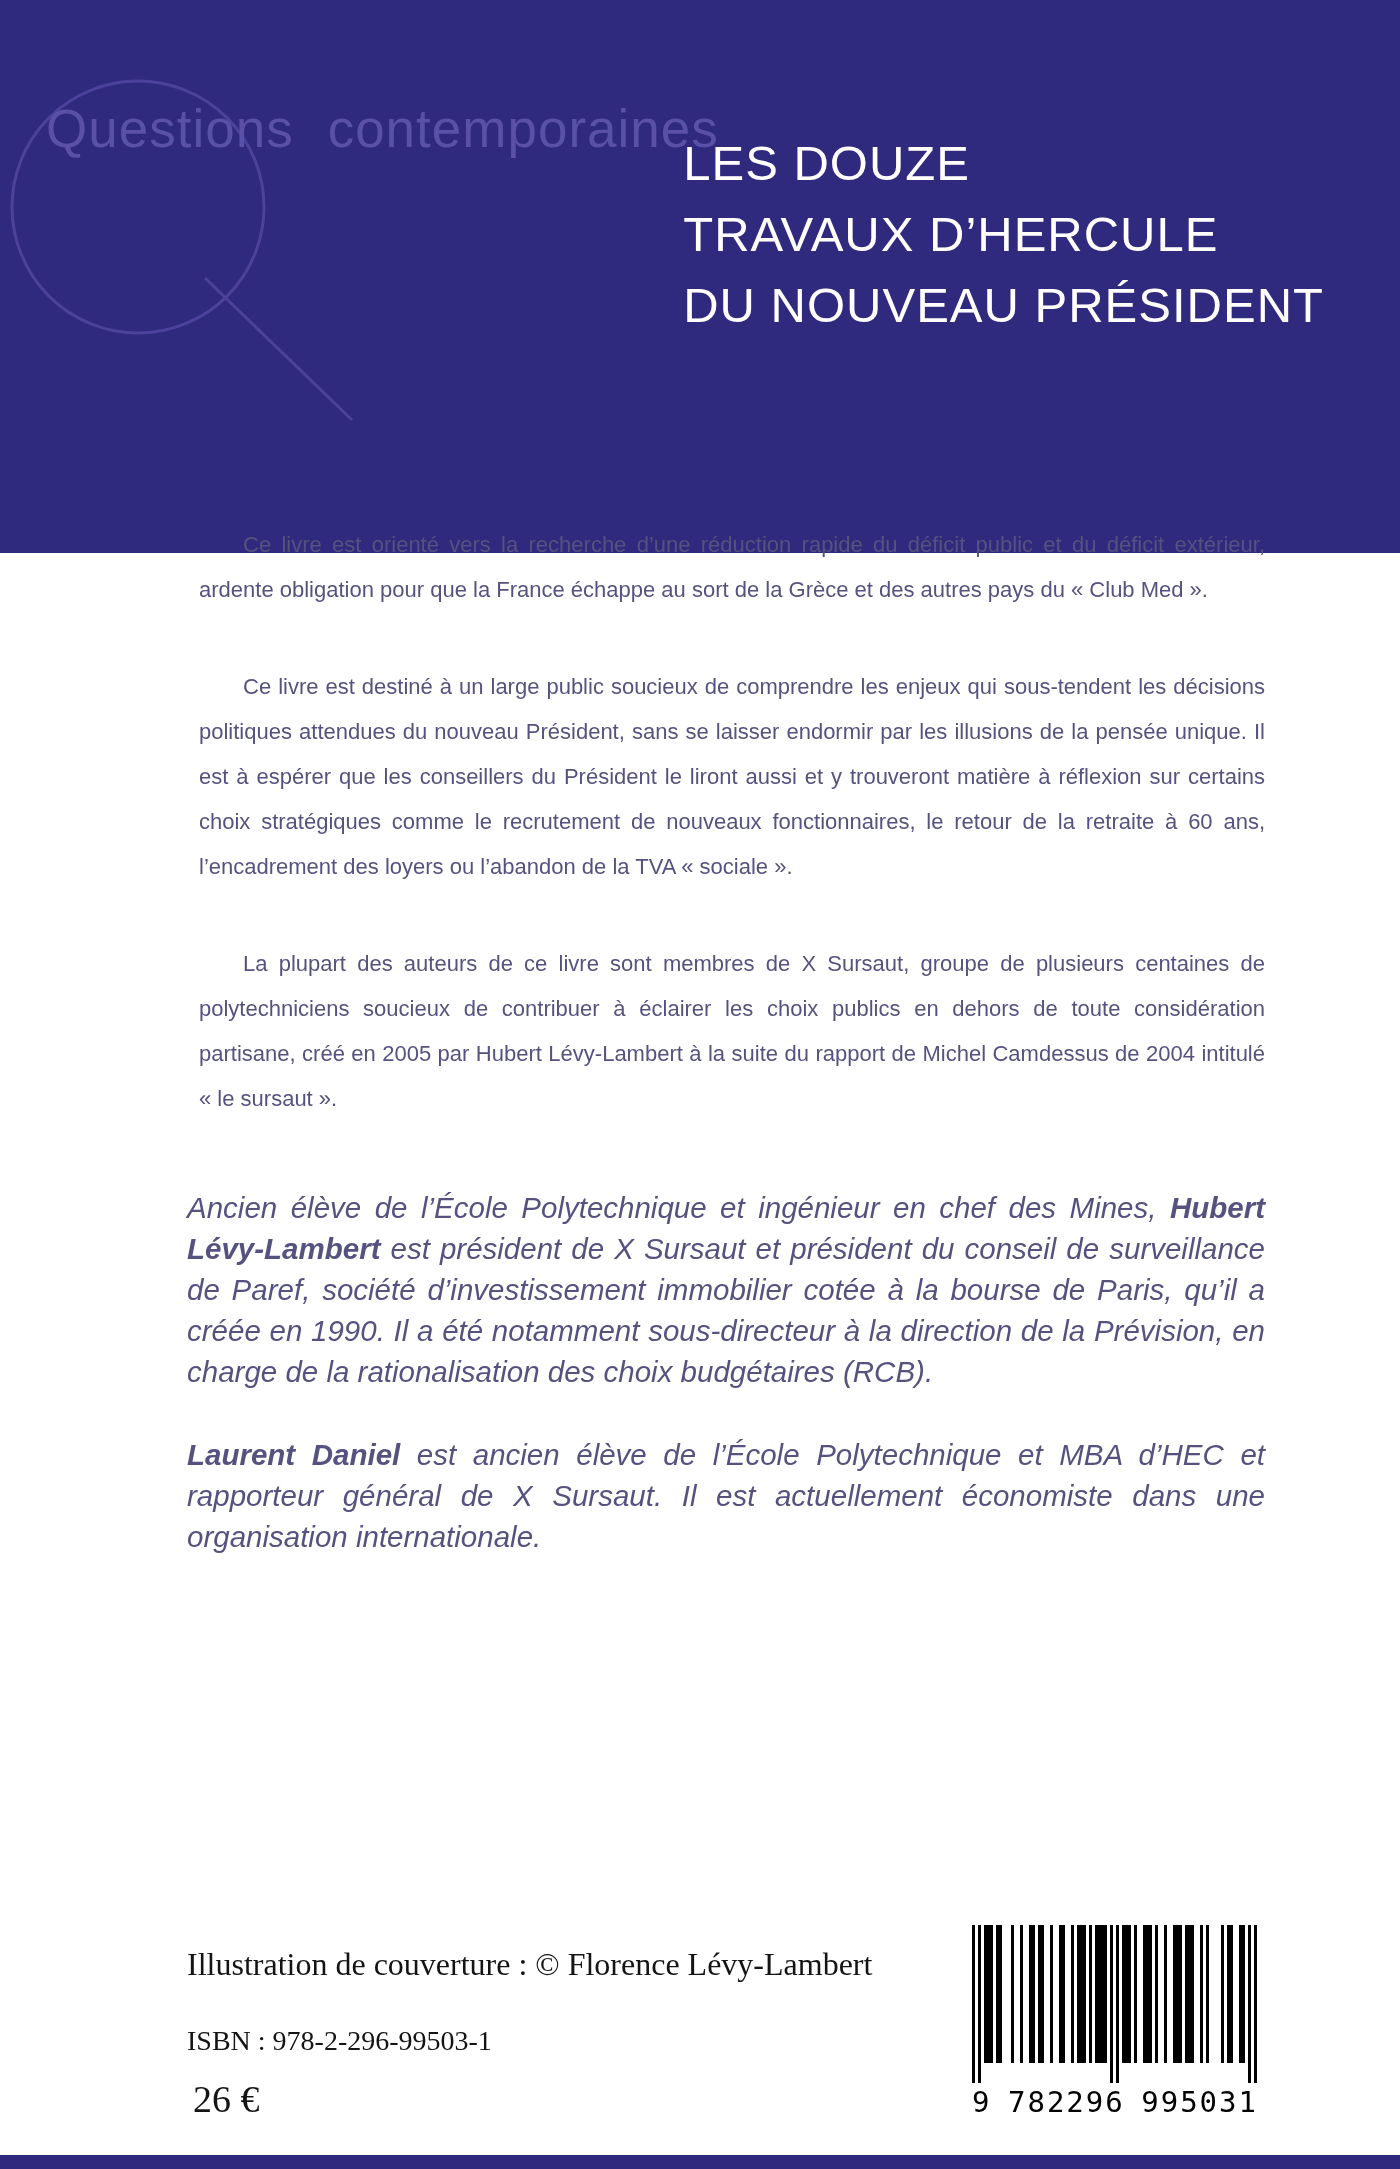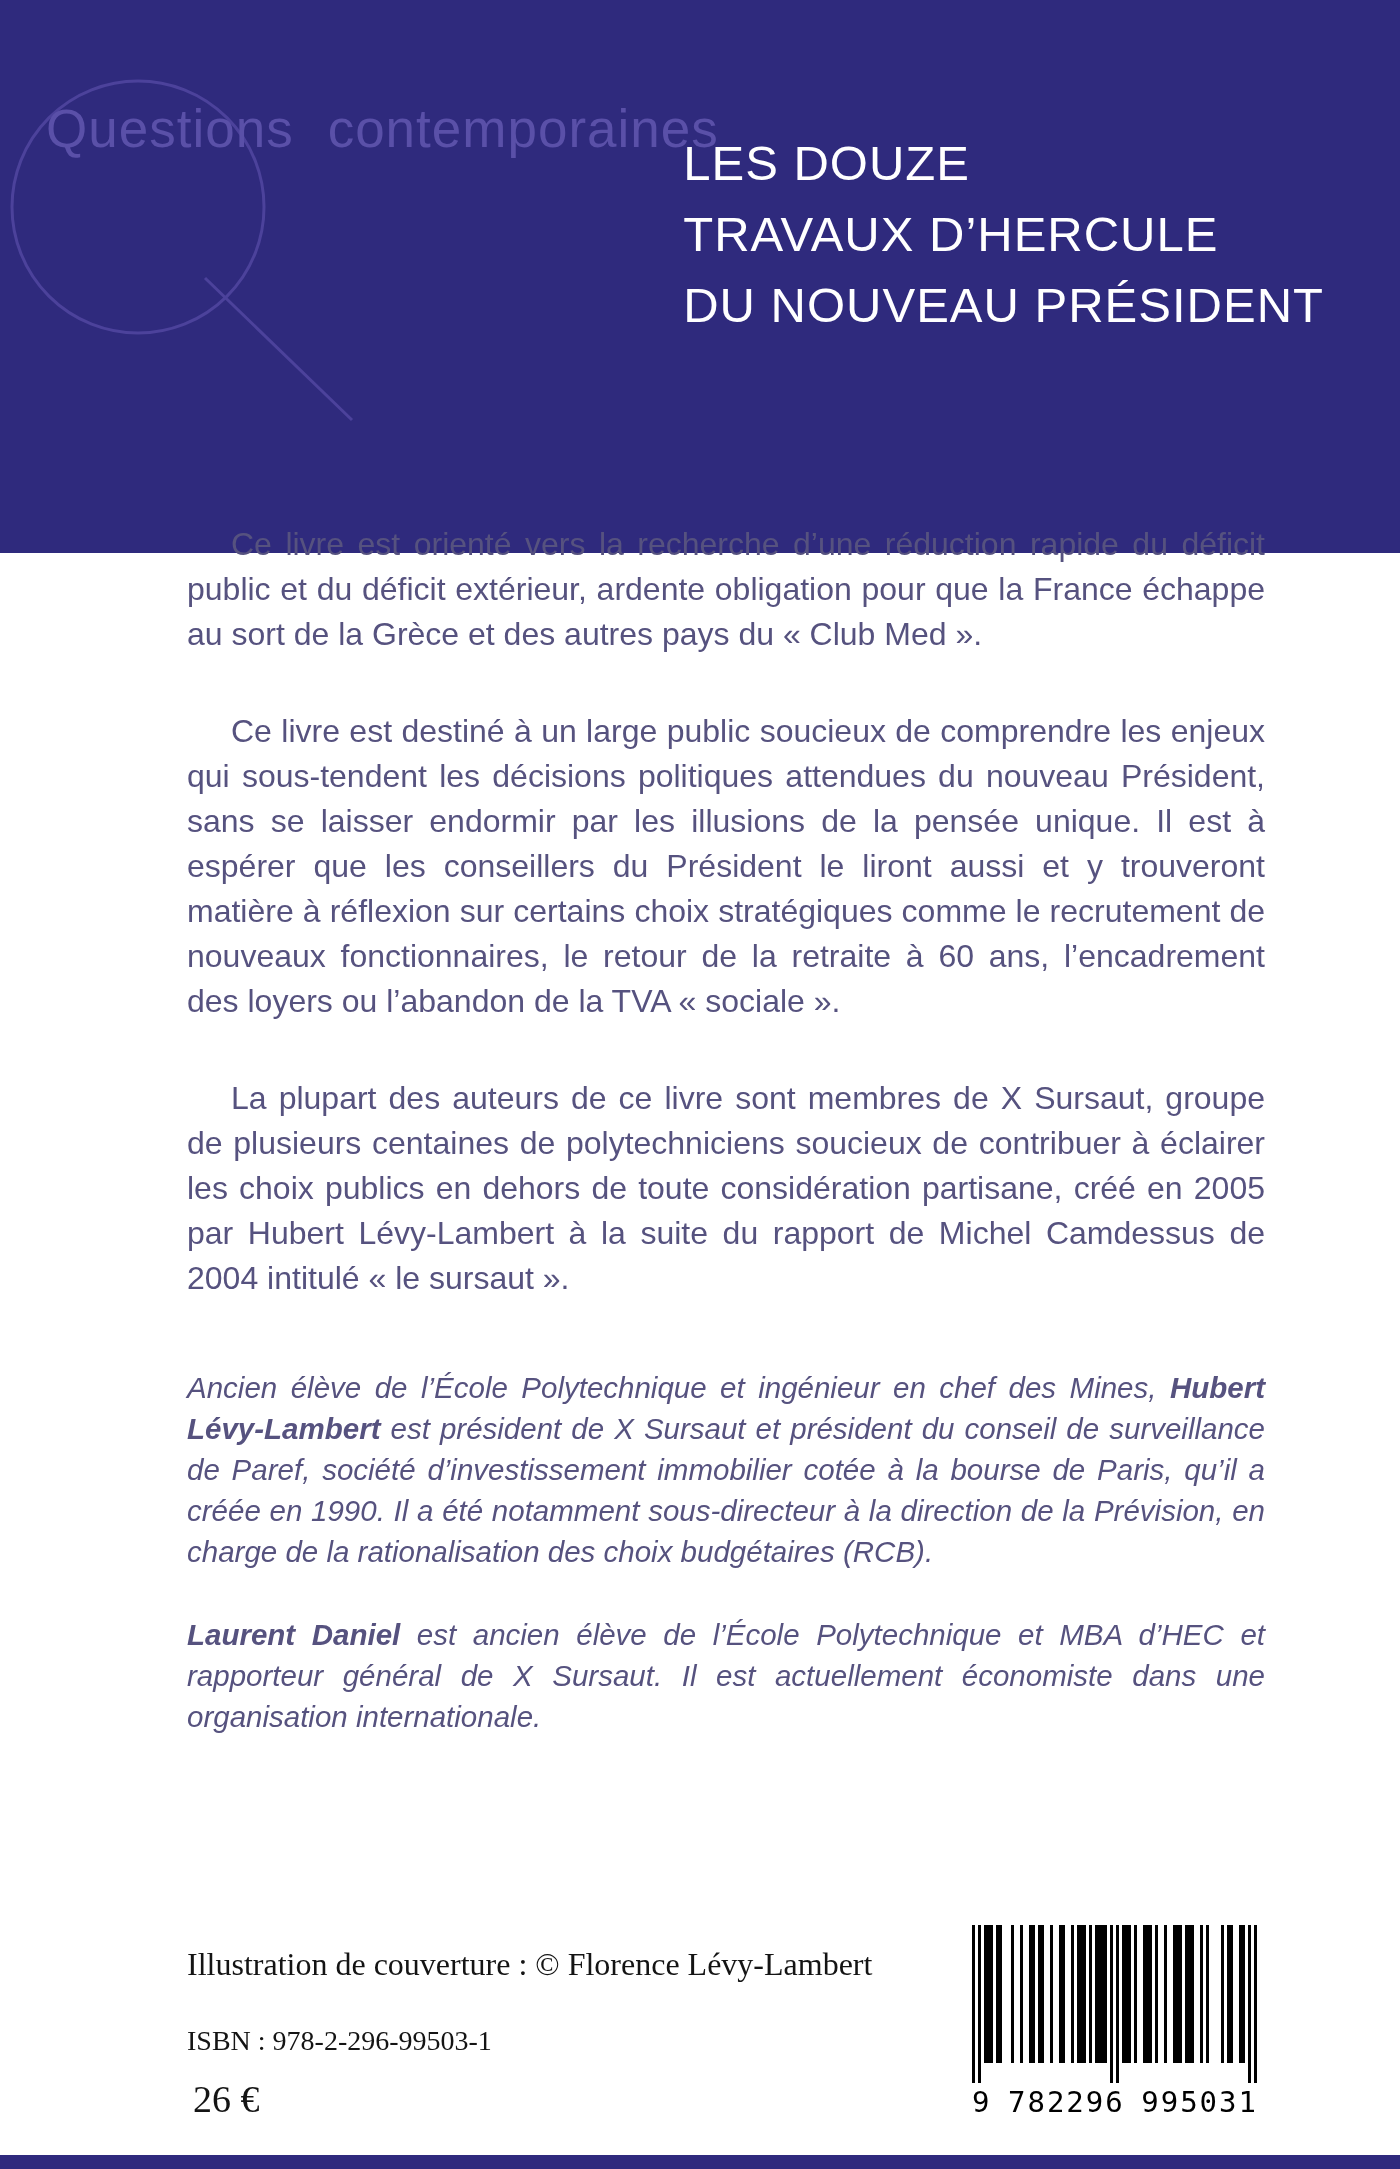--- a/index.html
+++ b/index.html
@@ -50,22 +50,22 @@
 
   
   .body-text {
     position: absolute;
     left: 187px;
     top: 522px;
     width: 1078px;
     color: #56527f;
   }
   .para {
-    margin: 0 0 52px 0;
-    font-size: 32px;
+    margin: 0 0 52px 12px;
+    font-size: 22px;
     line-height: 45px;
     text-align: justify;
     text-indent: 44px;
   }
   .bios { margin-top: 66px; }
   .bio {
     margin: 0 0 42px 0;
     font-size: 29.5px;
     line-height: 41px;
     font-style: italic;

